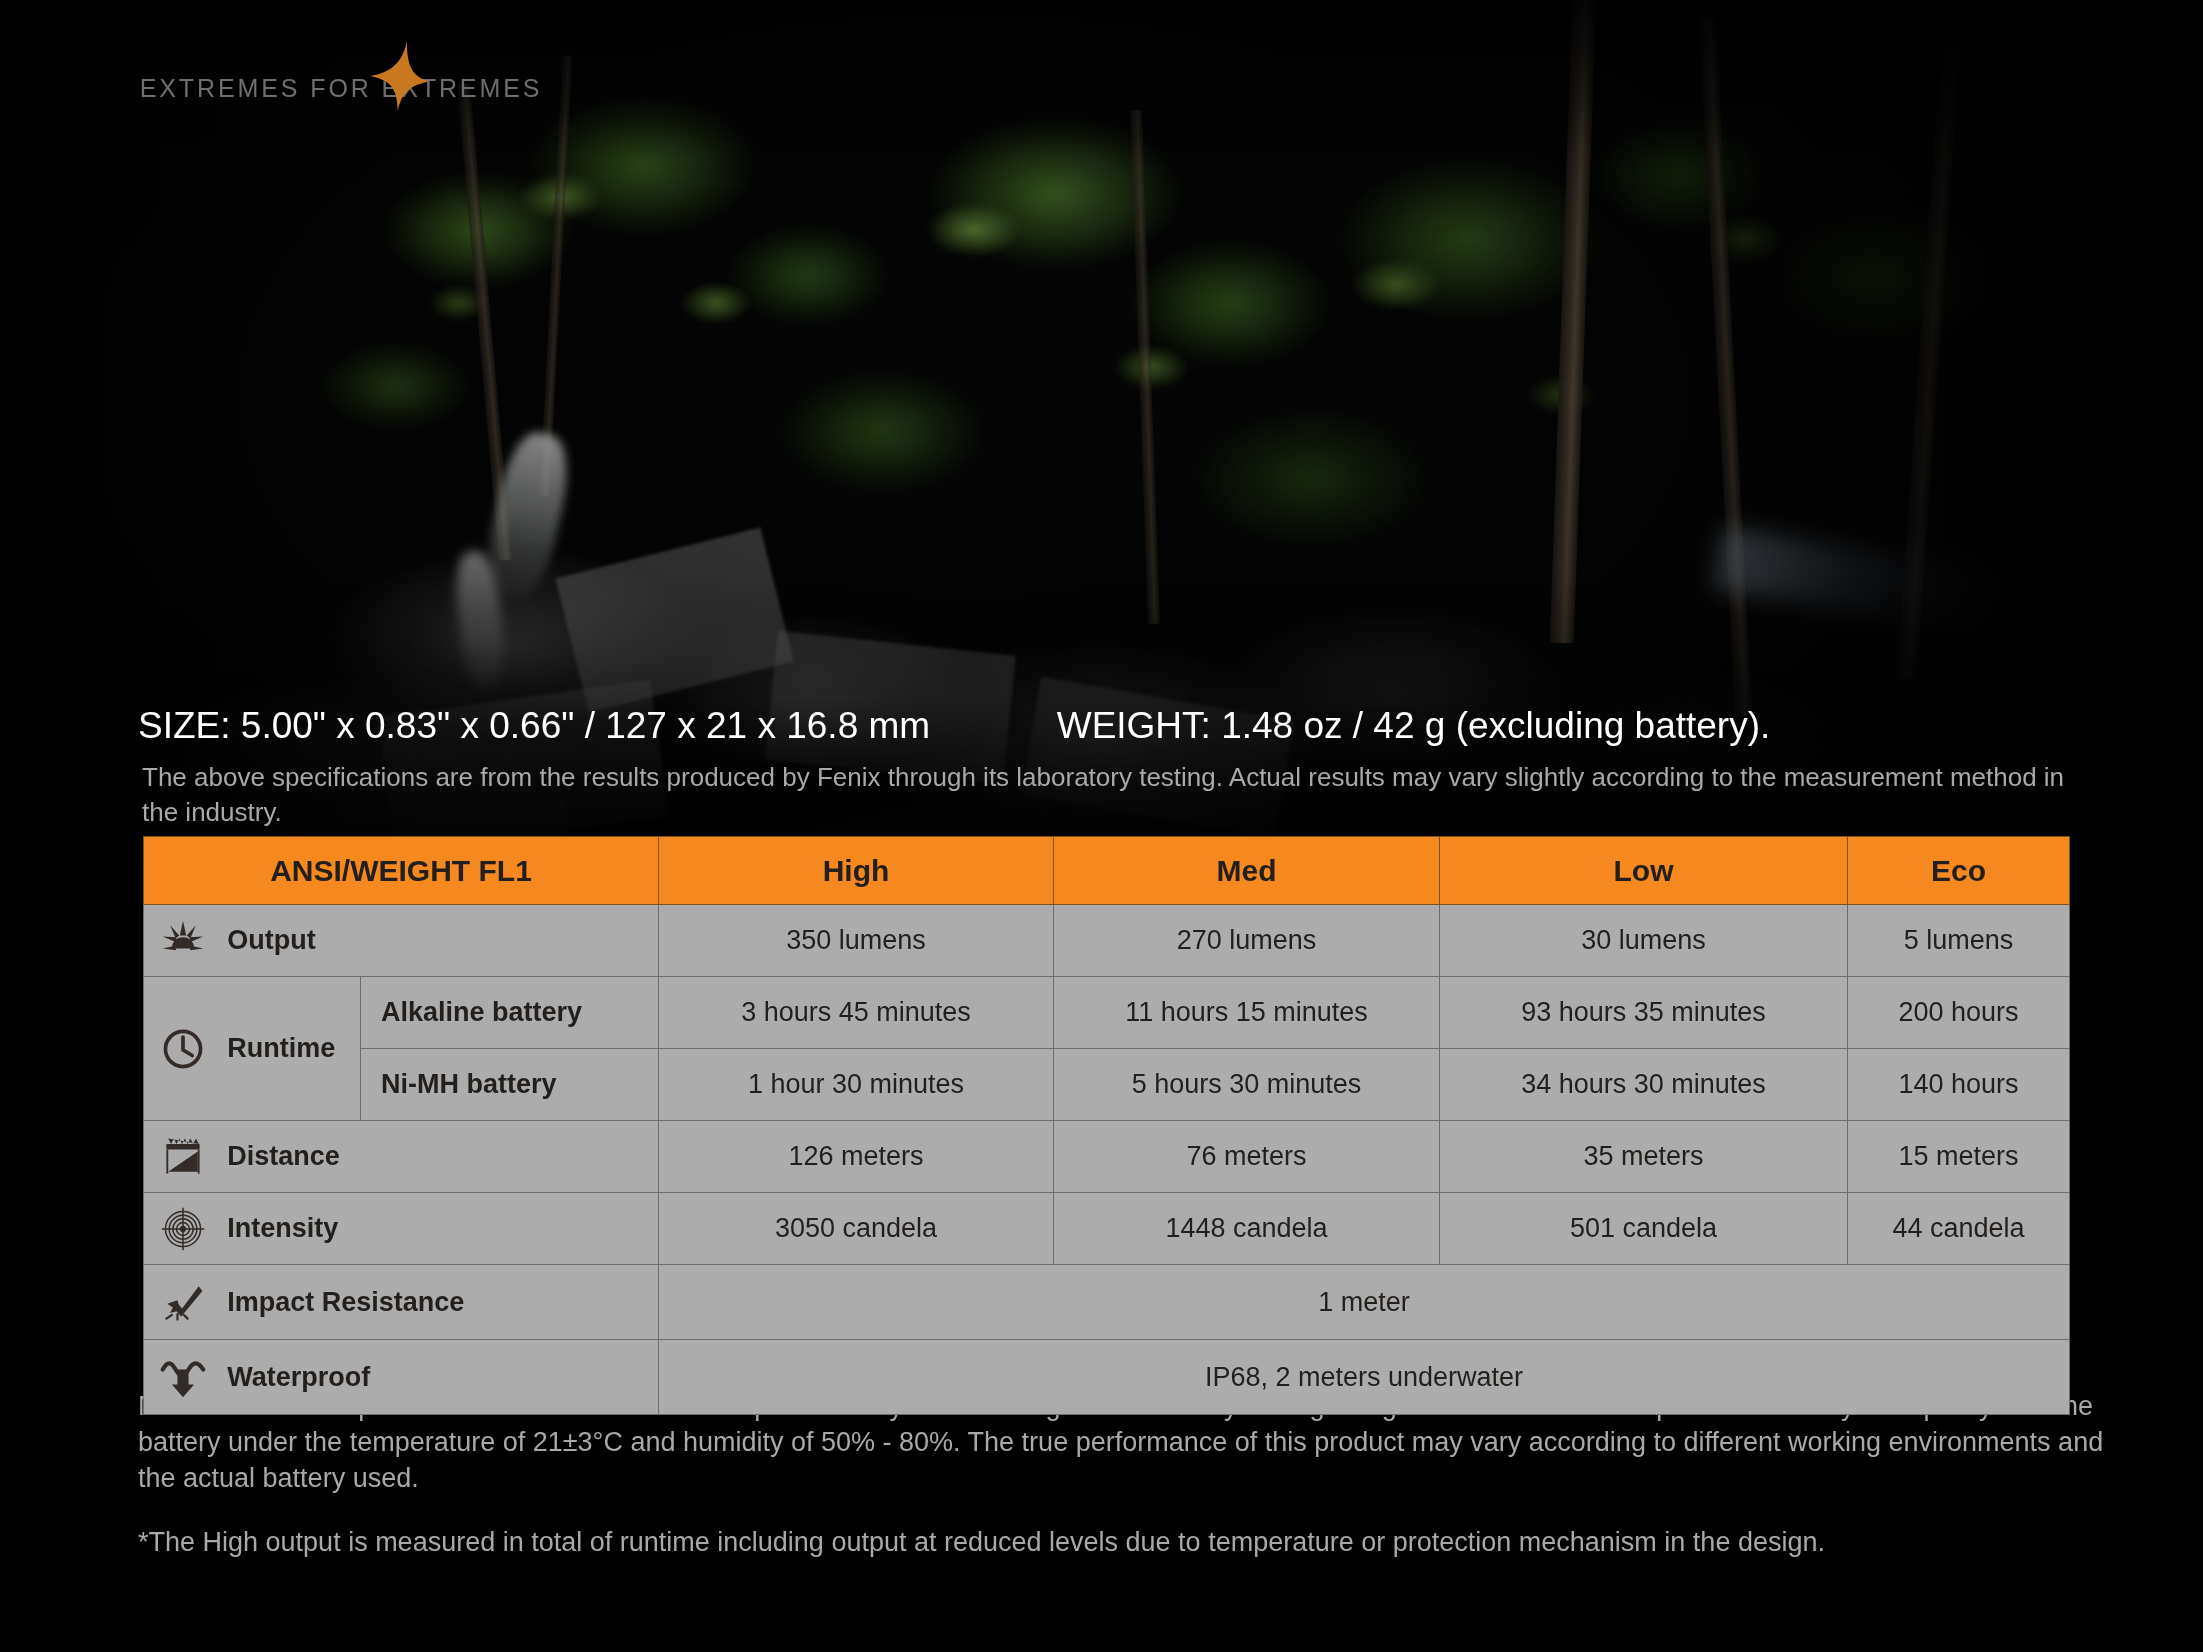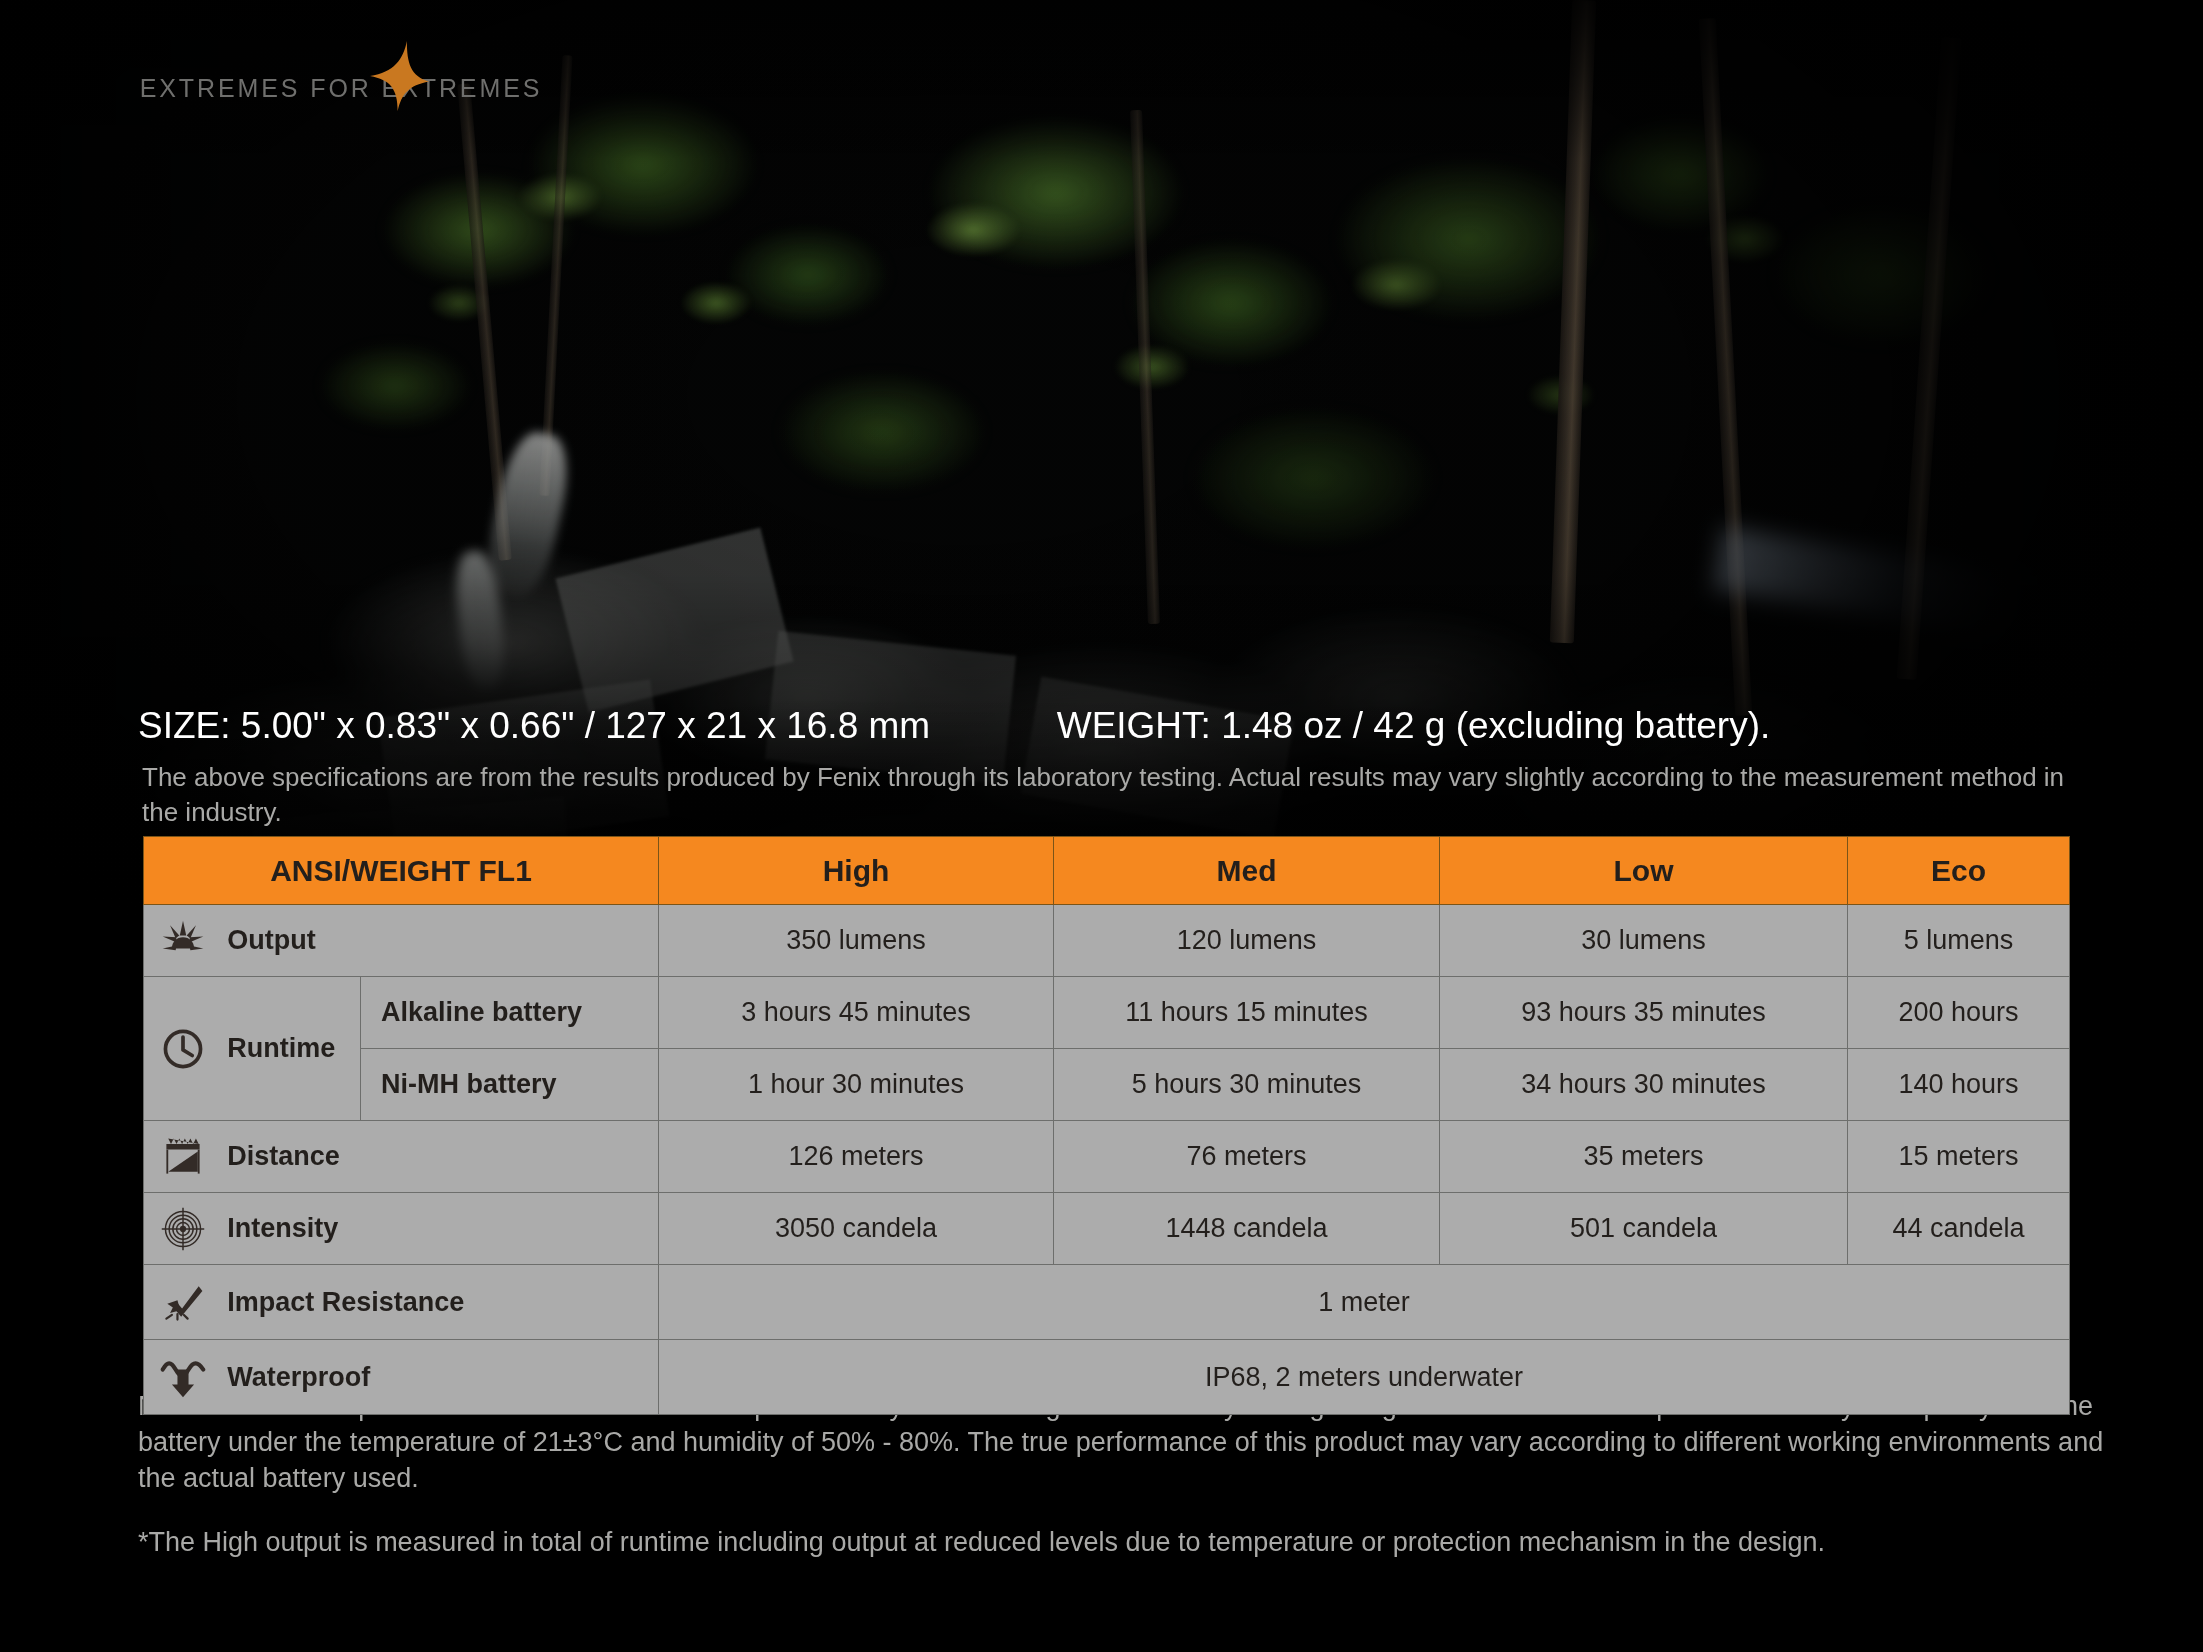--- a/index.html
+++ b/index.html
@@ -245,21 +245,21 @@
               <path d="M48 21 L34 27 L33 22 Z"></path>
               <path d="M4 21 L18 27 L19 22 Z"></path>
               <path d="M48 34 L33 31 L34 36 Z"></path>
               <path d="M4 34 L19 31 L18 36 Z"></path>
               <path d="M26 22 C33 22 38 27 38 34 L14 34 C14 27 19 22 26 22 Z"></path>
             </svg>
           </span>
           <span class="lbl">Output</span>
         </td>
         <td>350 lumens</td>
-        <td>120 lumens</td>
+        <td>270 lumens</td>
         <td>30 lumens</td>
         <td>5 lumens</td>
       </tr>
 
       <tr class="r-rt">
         <td rowspan="2" class="rowlabel">
           <span class="ico">
             <svg viewBox="0 0 52 52" xmlns="http://www.w3.org/2000/svg">
               <circle cx="26" cy="26" r="19" fill="none" stroke="#332b27" stroke-width="4"></circle>
               <path d="M26 13 L26 27 L36 33" fill="none" stroke="#332b27" stroke-width="4" stroke-linecap="round" stroke-linejoin="round"></path>

